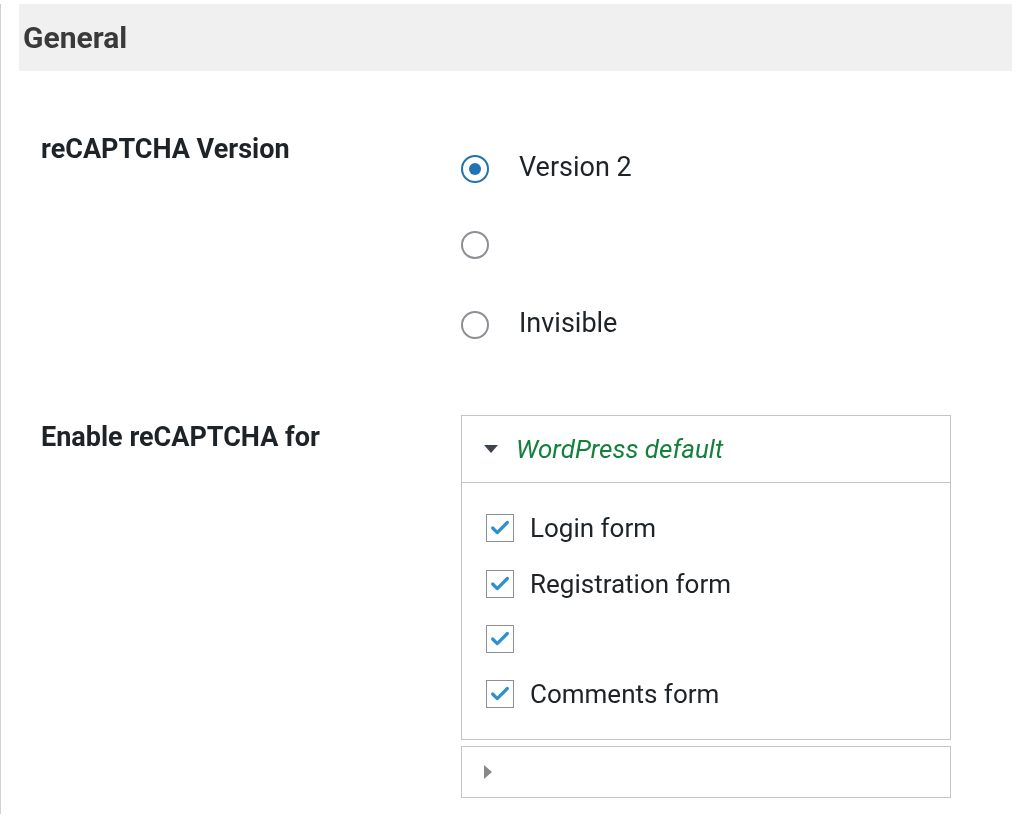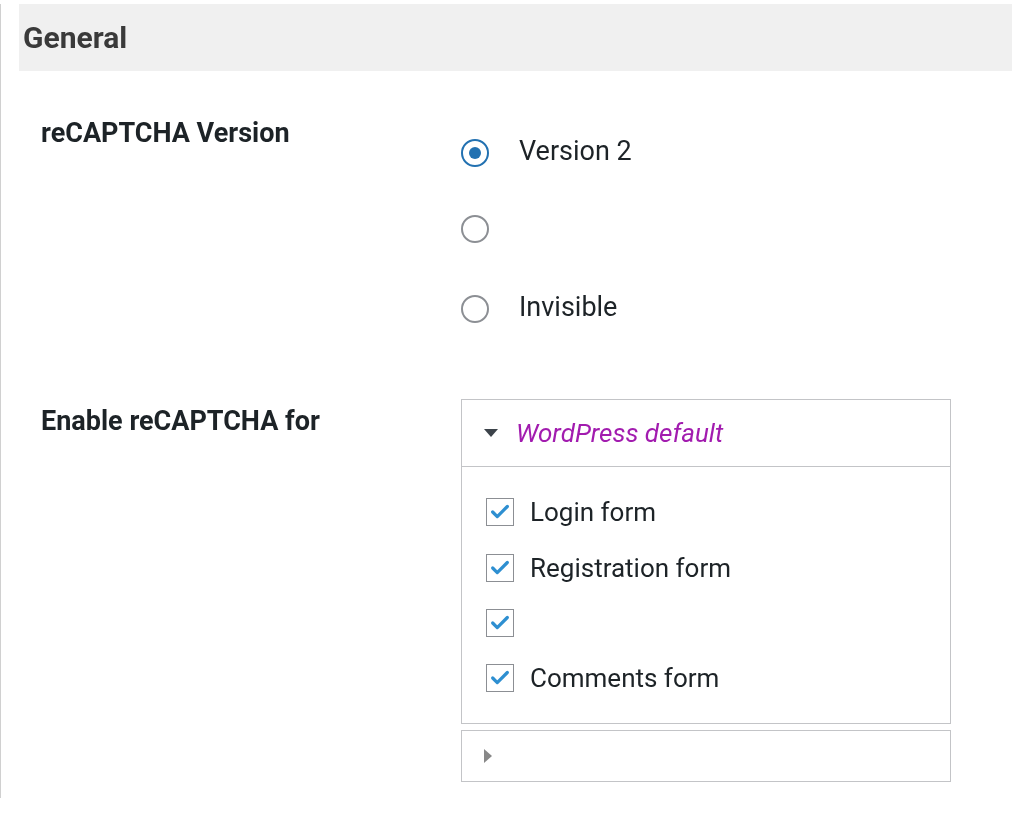--- a/index.html
+++ b/index.html
@@ -23,21 +23,21 @@
       background: #f0f0f0;
       padding: 16px 4px;
       margin: 4px 18px 0 18px;
     }
     .section-header h2 {
       font-size: 30px;
       font-weight: 700;
       color: #3a3a3a;
     }
     .settings-body {
-      padding: 24px 0 0 0;
+      padding: 40px 0 0 0;
     }
     .setting-row {
       display: flex;
       align-items: flex-start;
       padding: 16px 40px 16px 40px;
       gap: 40px;
     }
     .setting-label {
       width: 380px;
       flex-shrink: 0;
@@ -96,21 +96,21 @@
       background: #fff;
     }
     .accordion-header {
       display: flex;
       align-items: center;
       gap: 18px;
       padding: 18px 22px;
       cursor: pointer;
       font-style: italic;
       font-size: 26px;
-      color: #a21caf;
+      color: #15803d;
     }
     .triangle-down {
       width: 0;
       height: 0;
       border-left: 7px solid transparent;
       border-right: 7px solid transparent;
       border-top: 8px solid #3c434a;
     }
     .triangle-right {
       width: 0;

